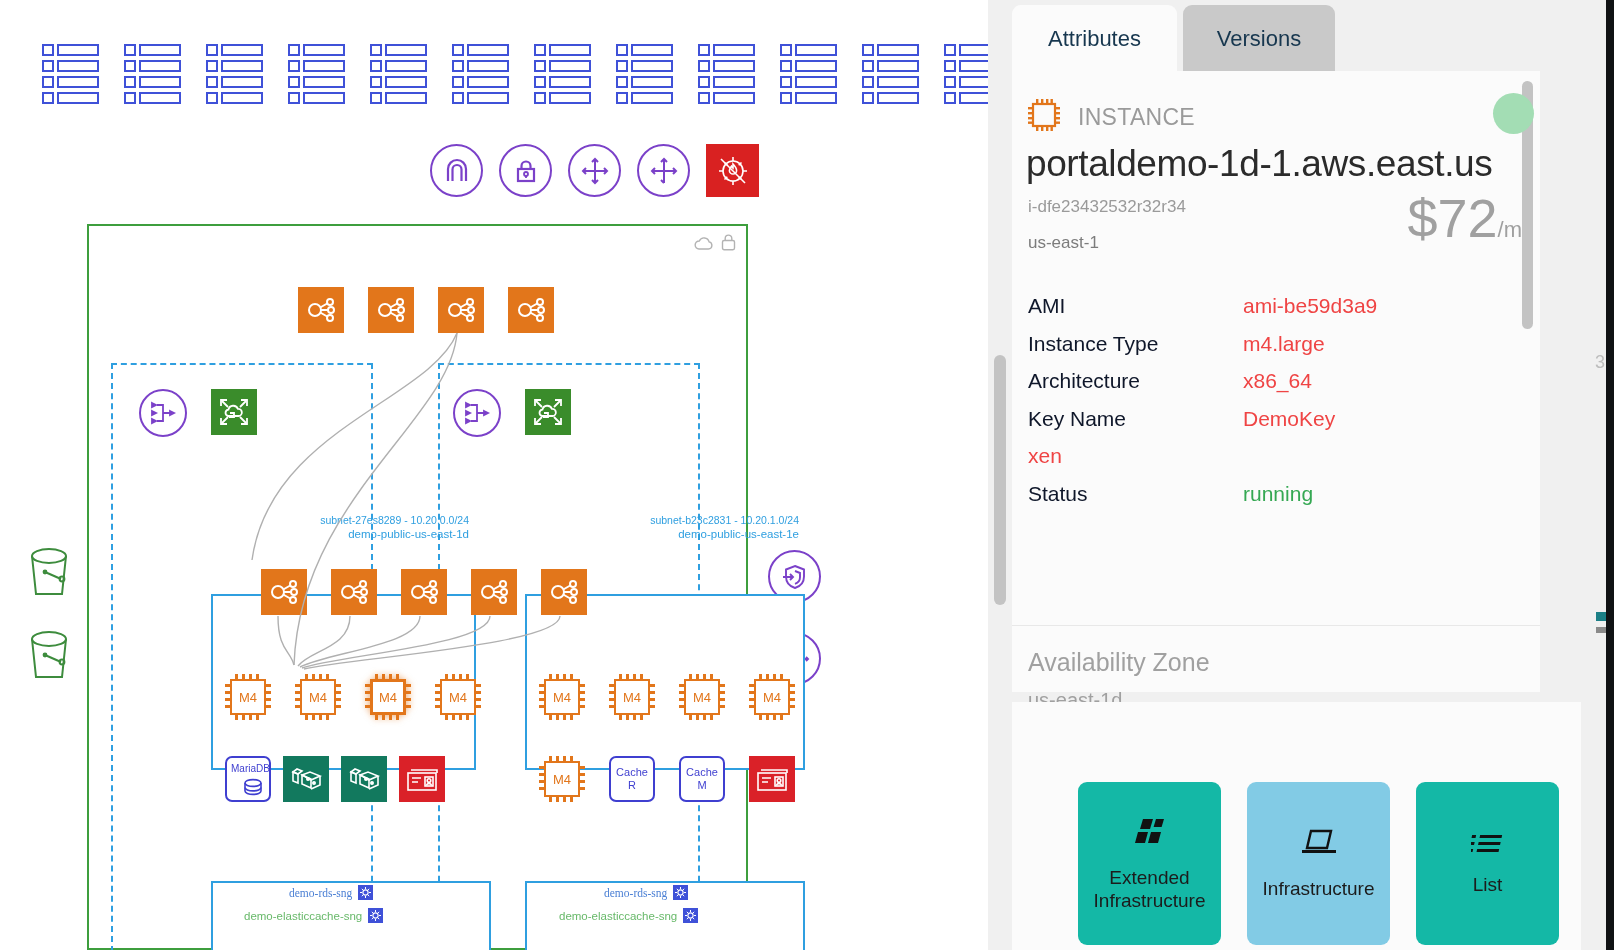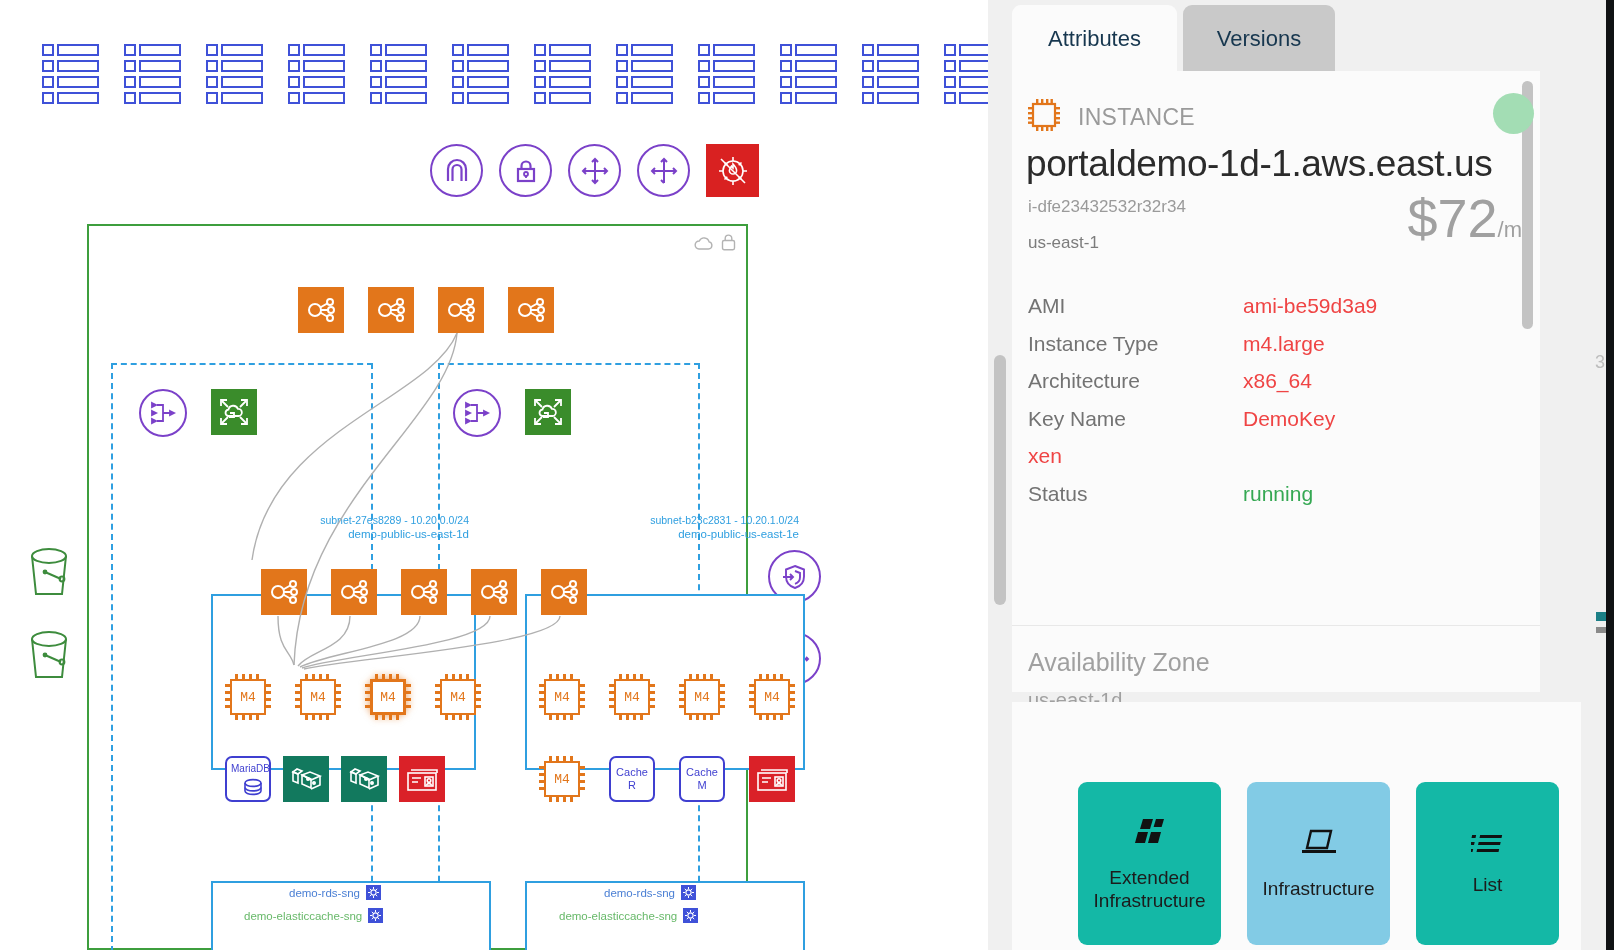--- a/index.html
+++ b/index.html
@@ -62,28 +62,28 @@
   .sq-white  { width: 46px; height: 46px; background: #fff; border: 2.2px solid #3f3fd0; border-radius: 7px;
                display:flex; flex-direction:column; align-items:center; justify-content:center;
                color:#3f3fd0; font-size:11px; line-height:1.15; }
 
   .row-abs { position: absolute; display: flex; }
 
   
   .chip { position: relative; width: 46px; height: 46px; }
   .chip .body { position:absolute; left:5px; top:5px; right:5px; bottom:5px;
                 border: 2.4px solid #e2761b; background:#fff; display:flex; align-items:center; justify-content:center;
-                color:#e2761b; font-size:13px;font-family:Liberation Mono, monospace; }
+                color:#e2761b; font-size:13px; }
   .chip .pin { position:absolute; background:#e2761b; }
   .chip.sel { filter: drop-shadow(0 0 3px rgba(226,118,27,.55)); }
   .chip.sel .body { border-width: 3.2px; }
 
   
   .sng { position: absolute; display: flex; align-items: center; gap: 6px; font-size: 11.5px; }
-  .sng .txt-rds { color: #4a7fd4; }
+  .sng .txt-rds { color: #4a7fd4; font-family: Liberation Serif, serif; }
   .sng .txt-ec  { color: #68b96a; }
   .sng .gl { width: 15px; height: 15px; background: #3f51d8; display:flex; align-items:center; justify-content:center; }
 
   
   #wires { position: absolute; left: 0; top: 0; width: 988px; height: 950px; pointer-events: none; }
 
   
   #panel {
     position: absolute; left: 988px; top: 0; width: 626px; height: 950px;
     background: #f0f0f0;
@@ -105,21 +105,21 @@
   #status-dot { position: absolute; right: 6px; top: 22px; width: 41px; height: 41px; border-radius: 50%; background: #a3ddb4; }
 
   #res-title { position: absolute; left: 14px; top: 72px; font-size: 37px; color: #2b2b2b; letter-spacing: -0.4px; }
   #res-id  { position: absolute; left: 16px; top: 126px; font-size: 17px; color: #9a9a9a; }
   #res-reg { position: absolute; left: 16px; top: 162px; font-size: 17px; color: #7c7c7c; }
   #price { position: absolute; right: 18px; top: 120px; color: #a0a0a0; font-size: 54px; line-height: 1; }
   #price .per { font-size: 22px; }
 
   #attrs { position: absolute; left: 16px; top: 216px; right: 28px; }
   .attr-line { display: flex; font-size: 21px; line-height: 37.5px; }
-  .attr-line .k { width: 215px; color: #737373; }
+  .attr-line .k { width: 215px; color: #0f172a; }
   .attr-line .v { color: #ef4444; }
   .attr-line .v.ok { color: #35a853; }
   #divider { position: absolute; left: 0; right: 0; top: 483px; height: 1px; background: #e2e2e2; }
   #extra { position: absolute; left: 16px; top: 500px; }
   #extra .lab { font-size: 25px; color: #a0a0a0; line-height: 38px; }
   #extra .val { font-size: 20px; color: #a0a0a0; line-height: 38px; }
 
   #panelscroll { position: absolute; left: 6px; top: 355px; width: 12px; height: 250px;
                  border-radius: 7px; background: #c3c3c3; }
 

